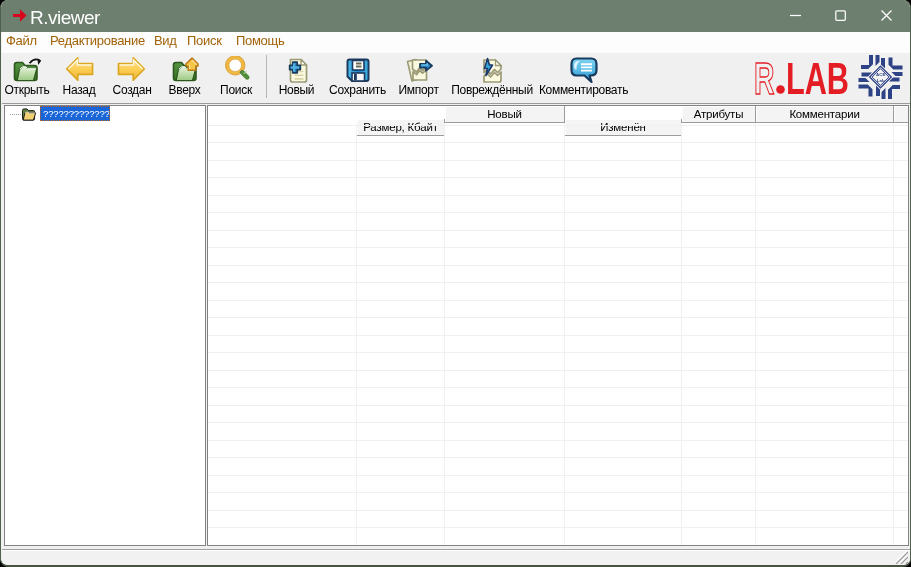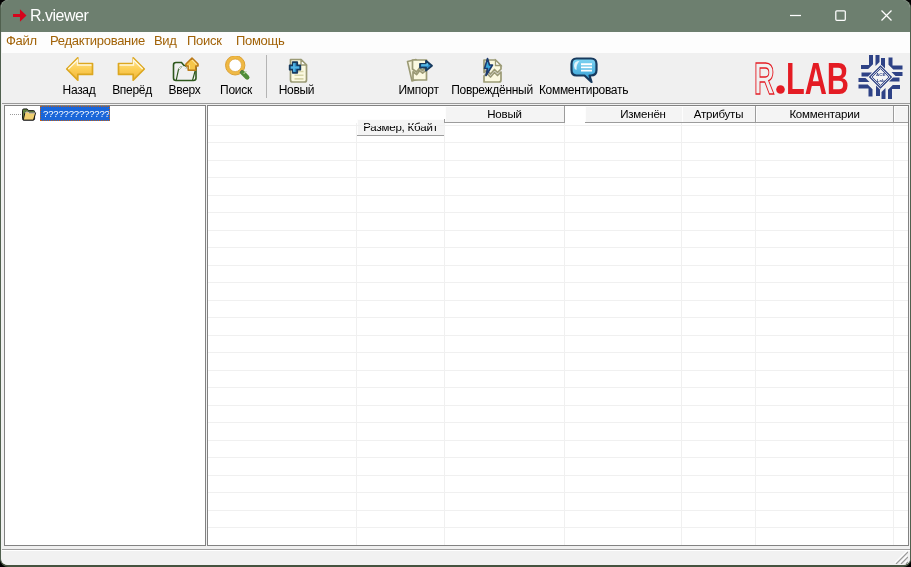--- a/index.html
+++ b/index.html
@@ -3,21 +3,21 @@
 <meta charset="utf-8">
 <style>
 * { margin:0; padding:0; box-sizing:border-box; }
 html,body { width:911px; height:567px; background:#000; overflow:hidden;
   font-family:"Liberation Sans", sans-serif; }
 #win { position:absolute; left:0; top:0; width:911px; height:567px;
   border-radius:8px; background:#f0f0f0; overflow:hidden;
   border-left:1px solid #50604e; border-right:1px solid #50604e; border-bottom:2px solid #45533f; }
 
 #title { position:absolute; left:0; top:0; width:100%; height:32px; background:#6d7f6f; }
-#title .tlabel { position:absolute; left:29px; top:7px; font-size:16px; color:#fff; letter-spacing:-0.5px;}
+#title .tlabel { position:absolute; left:29px; top:7px; font-size:19px; color:#fff; letter-spacing:-0.5px;}
 #appicon { position:absolute; left:12px; top:7.5px; width:13.5px; height:15px; }
 .winbtn { position:absolute; top:0; width:45px; height:31px; color:#fff; }
 
 #menu { position:absolute; left:1px; top:32px; width:908px; height:21px; background:#fdfdfd; }
 #menu span { position:absolute; top:1px; font-size:13px; letter-spacing:-0.3px; color:#a16207; }
 
 #toolbar { position:absolute; left:1px; top:53px; width:908px; height:51px; background:#f0f0f0;
   border-bottom:1px solid #9a9a9a; }
 .tbtn { position:absolute; top:0; height:50px; }
 .tbtn .cap { position:absolute; top:30px; left:50%; transform:translateX(-50%); white-space:nowrap;
@@ -65,40 +65,60 @@
       </svg>
   </div>
   <div id="menu">
     <span style="left:4px">Файл</span>
     <span style="left:48px">Редактирование</span>
     <span style="left:152px">Вид</span>
     <span style="left:185px">Поиск</span>
     <span style="left:234px">Помощь</span>
   </div>
   <div id="toolbar">
+    <div class="tbtn" style="left:0px; width:50px;">
+      <svg class="ic" width="28" height="27" viewBox="0 0 28 27" style="top:3px; transform:translateX(-50%)">
+        <defs>
+            <linearGradient id="gfol" x1="0" y1="0" x2="0" y2="1">
+          <stop offset="0" stop-color="#579544"></stop>
+              <stop offset="1" stop-color="#356d22"></stop>
+            </linearGradient>
+        <linearGradient id="gflap" x1="0" y1="0" x2="0" y2="1">
+          <stop offset="0" stop-color="#e6f3da"></stop>
+              <stop offset="1" stop-color="#9dc983"></stop>
+            </linearGradient>
+          </defs>
+        <path d="M1.5 9 Q1.5 6.5 4 6.5 H9.5 L12 9.5 H21.5 Q24 9.5 24 12 V22 Q24 24.5 21.5 24.5 H4 Q1.5 24.5 1.5 22 Z" fill="url(#gfol)" stroke="#2d571c" stroke-width="1.6"></path>
+        <path d="M6.5 13.5 L9.5 10.5 H13 L14.5 12.5 H23.8 L20.5 24.5 H4.2 Z" fill="url(#gflap)" stroke="#2d571c" stroke-width="1.2"></path>
+        <path d="M6.8 13.2 L9.6 10.7 H12.8 L14.3 12.7 H23.2" fill="none" stroke="#ffffff" stroke-width="1"></path>
+        <path d="M16.6 7.2 Q21 1.8 26.4 4.0" fill="none" stroke="#111" stroke-width="1.8"></path>
+        <path d="M24.4 2.8 L28.4 4.4 L25.2 8.9 Z" fill="#111"></path>
+      </svg>
+        <span class="cap">Открыть</span>
+    </div>
     <div class="tbtn" style="left:59px; width:36px;">
       <svg class="ic" width="29" height="26" viewBox="0 0 29 26" style="top:3px; transform:translateX(calc(-50% + 1px))">
         <defs>
             <linearGradient id="garr" x1="0" y1="0" x2="0" y2="1">
           <stop offset="0" stop-color="#ffe9a0"></stop>
               <stop offset="0.5" stop-color="#fccf55"></stop>
               <stop offset="1" stop-color="#f0b33c"></stop>
             </linearGradient>
           </defs>
         <path d="M1.2 13 L12.3 1.8 V7.6 H27 V18.4 H12.3 V24.2 Z" fill="url(#garr)" stroke="#dca720" stroke-width="1.7" stroke-linejoin="round"></path>
         <path d="M2.8 13 L12 4 V9 H26" fill="none" stroke="#fff7dc" stroke-width="1.4"></path>
       </svg>
         <span class="cap">Назад</span>
     </div>
     <div class="tbtn" style="left:109px; width:42px;">
       <svg class="ic" width="29" height="26" viewBox="0 0 29 26" style="top:3px; transform:translateX(calc(-50% - 1px)) scaleX(-1);">
         <path d="M1.2 13 L12.3 1.8 V7.6 H27 V18.4 H12.3 V24.2 Z" fill="url(#garr)" stroke="#dca720" stroke-width="1.7" stroke-linejoin="round"></path>
         <path d="M2.8 13 L12 4 V9 H26" fill="none" stroke="#fff7dc" stroke-width="1.4"></path>
       </svg>
-        <span class="cap">Вперёд</span>
+        <span class="cap">Создан</span>
     </div>
     <div class="tbtn" style="left:164px; width:37px;">
       <svg class="ic" width="28" height="27" viewBox="0 0 28 27" style="top:3px; transform:translateX(calc(-50% + 1px))">
         <path d="M1.5 9 Q1.5 6.5 4 6.5 H9.5 L12 9.5 H21.5 Q24 9.5 24 12 V22 Q24 24.5 21.5 24.5 H4 Q1.5 24.5 1.5 22 Z" fill="url(#gfol)" stroke="#2d571c" stroke-width="1.6"></path>
         <path d="M6.5 13.5 L9.5 10.5 H13 L14.5 12.5 H23.8 L20.5 24.5 H4.2 Z" fill="url(#gflap)" stroke="#2d571c" stroke-width="1.2"></path>
         <path d="M6.8 13.2 L9.6 10.7 H12.8 L14.3 12.7 H23.2" fill="none" stroke="#ffffff" stroke-width="1"></path>
         <path d="M20 2 L26 8 V10 H23.8 V14.3 H16.2 V10 H14 V8 Z" fill="#f6c649" stroke="#bc7c1a" stroke-width="1.6" stroke-linejoin="round"></path>
         <path d="M20 3.8 L24.6 8.6 M17.5 9 V12.9" stroke="#fbe49a" stroke-width="1.1"></path>
       </svg>
         <span class="cap">Вверх</span>
@@ -117,20 +137,37 @@
     <div id="tsep"></div>
     <div class="tbtn" style="left:276px; width:37px;">
       <svg class="ic" width="25" height="27" viewBox="0 0 25 27">
         <path d="M6 2.5 H16.5 L22 8 V23 Q22 25 20 25 H8 Q6 25 6 23 Z" fill="#fbf9e0" stroke="#9b9a75" stroke-width="1.7" stroke-linejoin="round"></path>
         <path d="M16.5 2.5 L16.5 8 H22 Z" fill="#ffffff" stroke="#9b9a75" stroke-width="1.4" stroke-linejoin="round"></path>
         <path d="M10 14.5 H19 M10 18.2 H19 M10 21.9 H19" stroke="#d6d4a8" stroke-width="1.6"></path>
         <path d="M5.2 8.3 H8.3 V5.2 H12.7 V8.3 H15.8 V12.7 H12.7 V15.8 H8.3 V12.7 H5.2 Z" fill="#2e86be" stroke="#173a5e" stroke-width="1.8" stroke-linejoin="round"></path>
         <path d="M9.4 6.3 V14.7 M6.3 10.5 H14.7" stroke="#52b4e4" stroke-width="1.8"></path>
       </svg>
         <span class="cap">Новый</span>
+    </div>
+    <div class="tbtn" style="left:328px; width:55px;">
+      <svg class="ic" width="27" height="27" viewBox="0 0 27 27">
+        <defs>
+            <linearGradient id="gsav" x1="0" y1="0" x2="1" y2="0">
+          <stop offset="0" stop-color="#4fc0ec"></stop>
+              <stop offset="0.5" stop-color="#1e84c8"></stop>
+              <stop offset="1" stop-color="#45b4e6"></stop>
+            </linearGradient>
+          </defs>
+        <path d="M3 4.5 Q3 2.5 5 2.5 H22 Q24 2.5 24 4.5 V22 Q24 24 22 24 H7.5 L3 19.5 Z" fill="url(#gsav)" stroke="#1c3a5e" stroke-width="2"></path>
+        <rect x="8" y="3.5" width="11.5" height="9.5" fill="#fff" stroke="#1c3a5e" stroke-width="1.6"></rect>
+        <path d="M11.5 6.5 H17 M11.5 9.5 H17" stroke="#6a6a52" stroke-width="1.8"></path>
+        <rect x="7.5" y="16" width="12.5" height="8" fill="#f4f6f8" stroke="#1c3a5e" stroke-width="1.6"></rect>
+        <rect x="9.5" y="17" width="2.8" height="6.2" fill="#1c3a5e"></rect>
+      </svg>
+        <span class="cap">Сохранить</span>
     </div>
     <div class="tbtn" style="left:398px; width:37px;">
       <svg class="ic" width="32" height="28" viewBox="0 0 32 28" style="transform:translateX(calc(-50% - 1px))">
         <path d="M5.5 4.5 L14 2.5 L18.5 21.5 L10 24 Z" fill="#f4f2da" stroke="#9b9a75" stroke-width="1.6" stroke-linejoin="round"></path>
         <path d="M10.5 3 H24.5 V10 L20.5 13.5 L17.5 11 L14.5 15 L10.5 12 Z" fill="#fbf9e0" stroke="#9b9a75" stroke-width="1.7" stroke-linejoin="round"></path>
         <path d="M11 14.8 L14.7 17.6 L17.6 13.7 L20.6 16.2 L24.5 12.8 V23 H11 Z" fill="#fbf9e0" stroke="#9b9a75" stroke-width="1.7" stroke-linejoin="round"></path>
         <path d="M18 6.8 H24 V3.8 L30 8.7 L24 13.6 V10.6 H18 Z" fill="#3290cc" stroke="#173a5e" stroke-width="1.8" stroke-linejoin="round"></path>
         <path d="M19.2 8 H25.2 V6.2" fill="none" stroke="#5cc0ea" stroke-width="1.6"></path>
       </svg>
         <span class="cap">Импорт</span>
@@ -199,21 +236,21 @@
       <path d="M1 2.5 Q1 1 2.5 1 H6 L7.5 2.8 H13 Q14 2.8 14 4 V11.5 Q14 13 12.5 13 H2.5 Q1 13 1 11.5 Z" fill="#5f7f3c" stroke="#111" stroke-width="1"></path>
       <path d="M3.5 5.5 L5 4 H7 L8 5.2 H15.2 L12.8 13 H1.8 Z" fill="#f0d070" stroke="#111" stroke-width="1"></path>
       <path d="M3.8 5.4 L5.1 4.2 H6.8 L7.8 5.4 H14.6" fill="none" stroke="#fff" stroke-width="0.8"></path>
     </svg>
     <div id="treesel">?????????????</div>
   </div>
   <div id="list">
     <div id="hdr">
       <div class="hc" style="left:149px; width:88px;margin-top:13px;">Размер, Кбайт</div>
       <div class="hc" style="left:237px; width:120px;">Новый</div>
-      <div class="hc" style="left:377px; width:117px;">Изменён</div>
+      <div class="hc" style="left:357px; width:117px;margin-top:13px;">Изменён</div>
       <div class="hc" style="left:474px; width:74px;">Атрибуты</div>
       <div class="hc" style="left:548px; width:138px;">Комментарии</div>
       <div class="hc" style="left:686px; width:14px; border-right:none;"></div>
     </div>
     <svg id="rows" width="700" height="439" style="position:absolute;left:0;top:0;" shape-rendering="crispEdges">
         <g fill="#f0f0f0">
           <rect x="0" y="19" width="700" height="1"></rect>
           <rect x="0" y="36" width="700" height="1"></rect>
           <rect x="0" y="54" width="700" height="1"></rect>
           <rect x="0" y="71" width="700" height="1"></rect>

